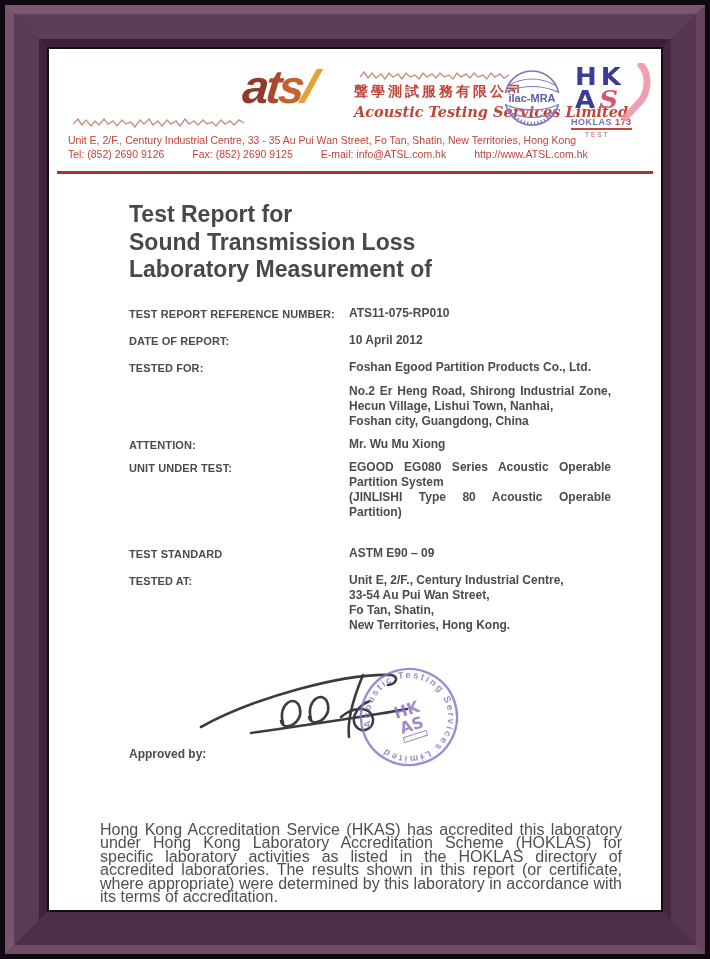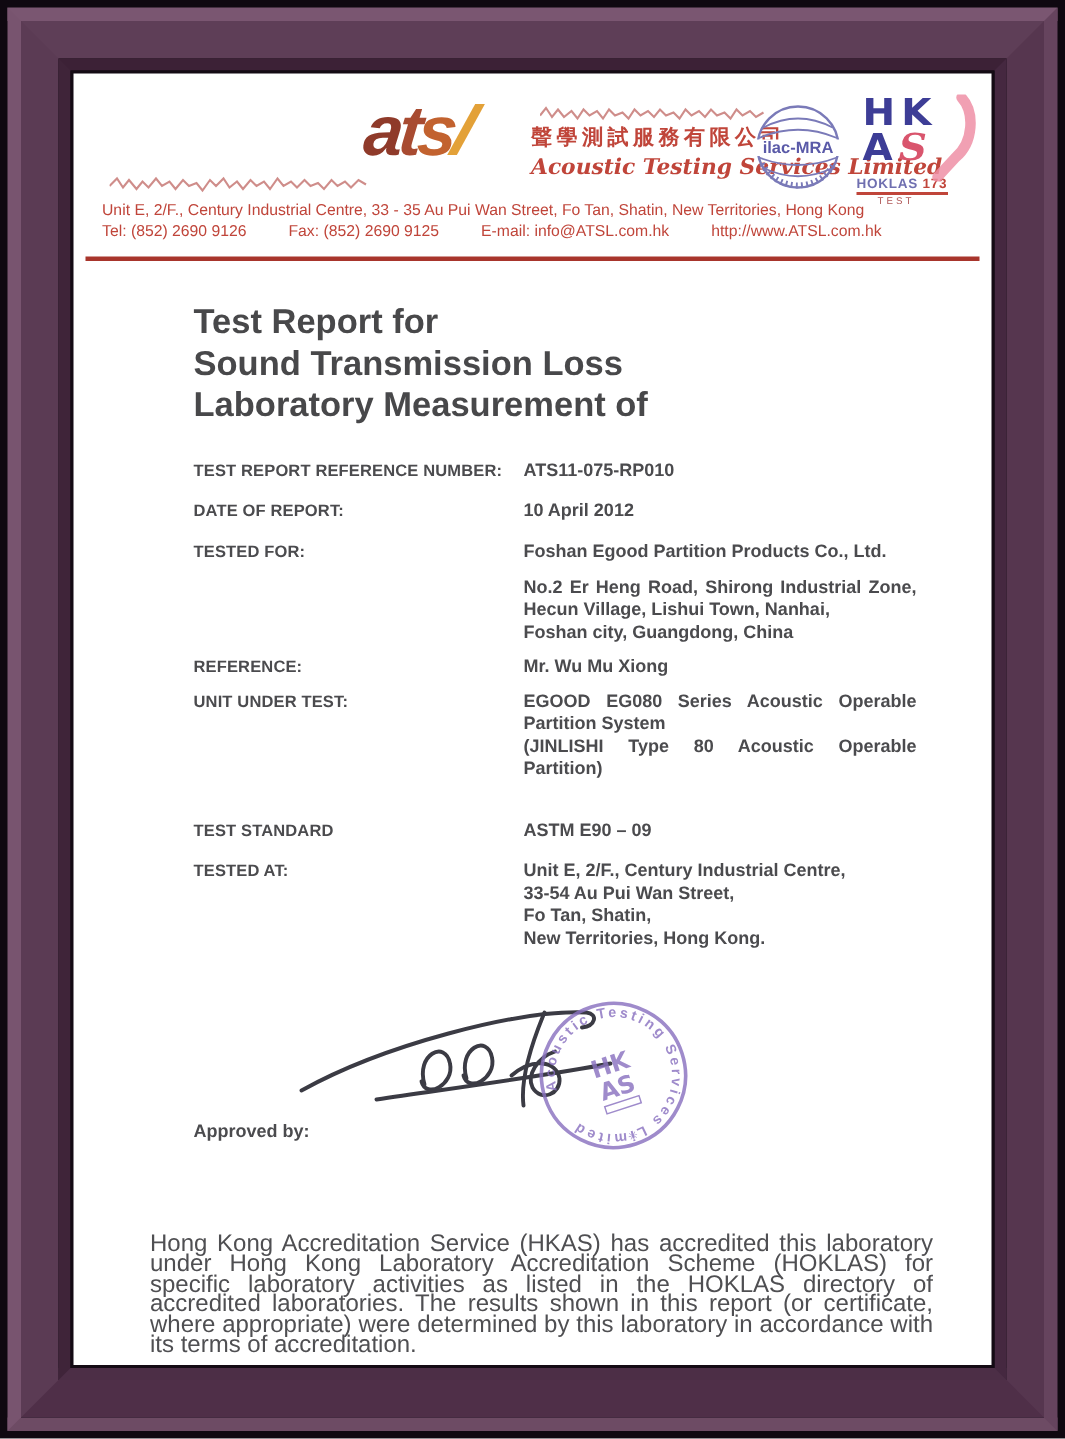--- a/index.html
+++ b/index.html
@@ -179,21 +179,21 @@
                       <div class="vline">Foshan Egood Partition Products Co., Ltd.</div>
                     </div>
                     <div class="vpara">
                       <div class="vline stretch">No.2 Er Heng Road, Shirong Industrial Zone,</div>
                       <div class="vline">Hecun Village, Lishui Town, Nanhai,</div>
                       <div class="vline">Foshan city, Guangdong, China</div>
                     </div>
                   </div>
                 </div>
                 <div class="field-row">
-                  <div class="field-label">REFERENCE:</div>
+                  <div class="field-label">ATTENTION:</div>
                   <div class="field-value">
                     <div class="vpara">
                       <div class="vline">Mr. Wu Mu Xiong</div>
                     </div>
                   </div>
                 </div>
                 <div class="field-row">
                   <div class="field-label">UNIT UNDER TEST:</div>
                   <div class="field-value">
                     <div class="vpara">

